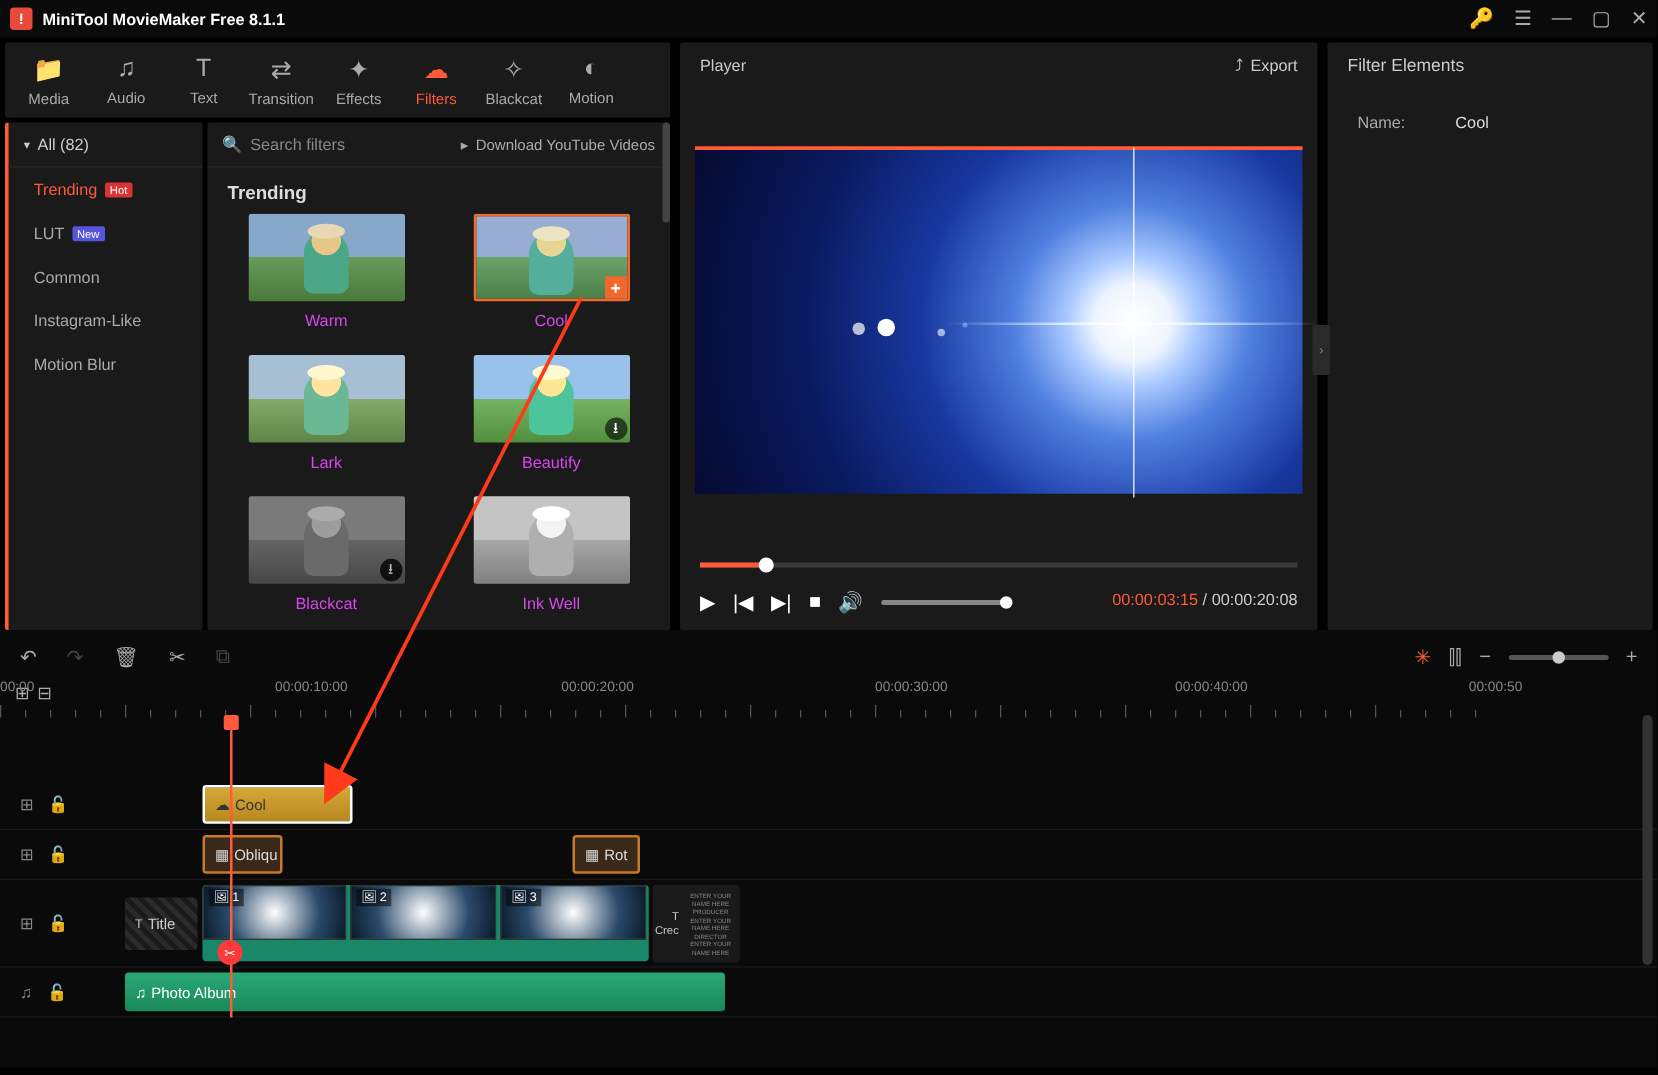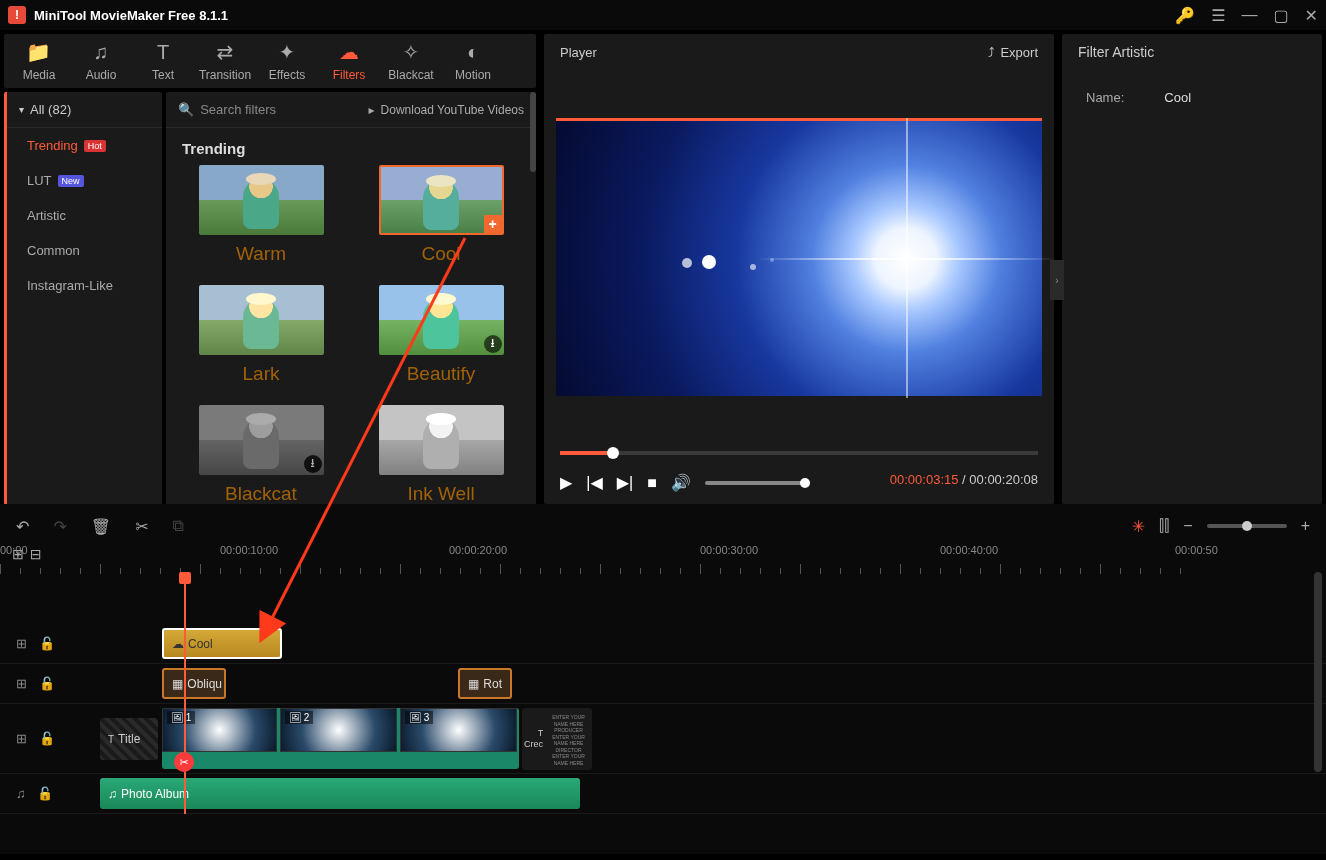--- a/index.html
+++ b/index.html
@@ -37,21 +37,21 @@
 .thumb.selected{border:2px solid #ff5a3a;}
 .thumb-person{position:absolute;left:50%;top:20%;transform:translateX(-50%);width:36px;height:50px;background:radial-gradient(circle at 50% 15%,#e8c888 0%,#e8c888 25%,transparent 26%),linear-gradient(#4aa888,#4aa888);border-radius:18px 18px 8px 8px;}
 .thumb-hat{position:absolute;left:50%;top:12%;transform:translateX(-50%);width:30px;height:12px;background:#e8d8b8;border-radius:50%;}
 .thumb-cool{filter:hue-rotate(10deg) saturate(0.9) brightness(1.05);}
 .thumb-lark{filter:sepia(0.2) brightness(1.1);}
 .thumb-beautify{filter:brightness(1.15) saturate(1.1);}
 .thumb-blackcat{filter:grayscale(1) contrast(1.3) brightness(0.7);}
 .thumb-inkwell{filter:grayscale(1) brightness(1.2);}
 .add-btn{position:absolute;right:0;bottom:0;width:18px;height:18px;background:#ff5a3a;color:#fff;display:flex;align-items:center;justify-content:center;font-size:14px;font-weight:bold;}
 .dl-btn{position:absolute;right:2px;bottom:2px;width:18px;height:18px;background:rgba(0,0,0,0.6);color:#fff;border-radius:50%;display:flex;align-items:center;justify-content:center;font-size:12px;}
-.filter-label{font-size:19px;color:#a16207;}
+.filter-label{font-size:13px;color:#d946ef;}
 .scroll-hint{position:absolute;right:0;top:0;width:6px;height:80px;background:#444;border-radius:3px;}
 
 .player-panel{width:510px;background:#1a1a1a;border-radius:2px;display:flex;flex-direction:column;}
 .player-header{height:36px;display:flex;align-items:center;justify-content:space-between;padding:0 16px;}
 .export-btn{display:flex;align-items:center;gap:6px;color:#ccc;cursor:pointer;}
 .preview{flex:1;padding:8px 12px;display:flex;align-items:center;justify-content:center;}
 .preview-canvas{width:486px;height:278px;background:radial-gradient(circle at 72% 50%,#fff 0%,#eef5ff 8%,#a8c8ff 14%,#5080e0 25%,#1838a0 45%,#0a1a60 70%,#050a30 100%);position:relative;border-top:3px solid #ff5a3a;}
 .lens-dot{position:absolute;border-radius:50%;background:#fff;}
 .d1{width:10px;height:10px;left:26%;top:50%;opacity:0.7;}
 .d2{width:14px;height:14px;left:30%;top:49%;}
@@ -172,27 +172,27 @@
         <div class="sidebar-header">All (82)</div>
         <div class="sidebar-item active">
             <span>Trending</span>
             <span class="badge badge-hot">Hot</span>
           </div>
         <div class="sidebar-item">
             <span>LUT</span>
             <span class="badge badge-new">New</span>
           </div>
         <div class="sidebar-item">
-            <span>Artistic</span>
-          </div>
-        <div class="sidebar-item">
             <span>Common</span>
           </div>
         <div class="sidebar-item">
             <span>Instagram-Like</span>
+          </div>
+        <div class="sidebar-item">
+            <span>Motion Blur</span>
           </div>
       </div>
       <div class="filter-grid">
         <div class="scroll-hint"></div>
         <div class="filter-header">
           <div class="search-wrap">
               <span>🔍</span>
               <span>Search filters</span>
             </div>
           <div class="download-link">
@@ -285,21 +285,21 @@
           <div class="volume-slider">
               <div class="volume-knob"></div>
             </div>
         </div>
         <div class="time-text"><span class="time-current">00:00:03:15</span> / <span>00:00:20:08</span></div>
       </div>
     </div>
   </div>
 
   <div class="property-panel">
-    <div class="property-header">Filter Artistic</div>
+    <div class="property-header">Filter Elements</div>
     <div class="property-row">
       <span class="property-label">Name:</span>
       <span class="property-value">Cool</span>
     </div>
   </div>
   <div class="collapse-handle">›</div>
 </div>
 
 <div class="timeline-area">
   <div class="timeline-toolbar">

